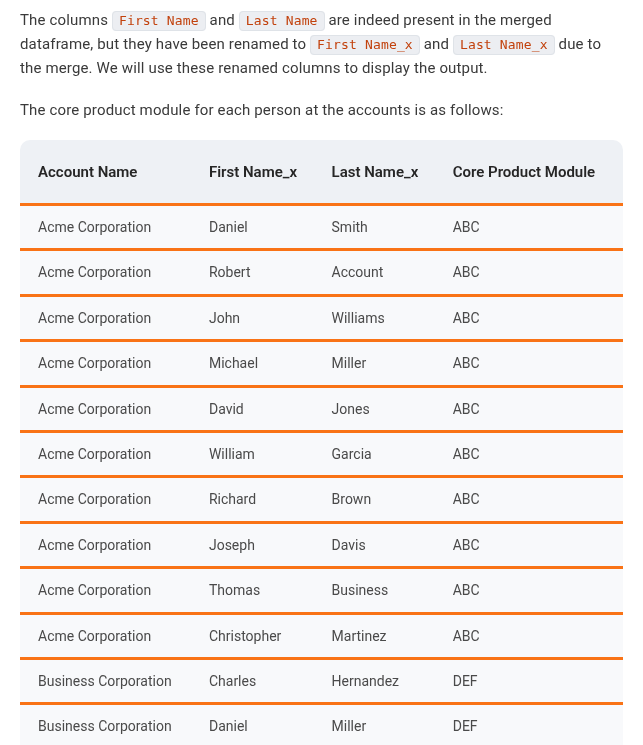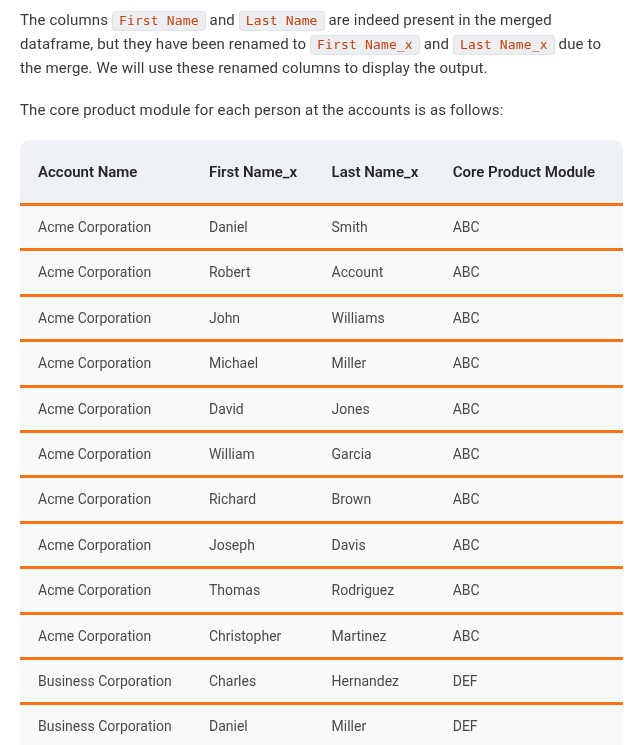--- a/index.html
+++ b/index.html
@@ -135,21 +135,21 @@
         </tr>
         <tr>
           <td>Acme Corporation</td>
           <td>Joseph</td>
           <td>Davis</td>
           <td>ABC</td>
         </tr>
         <tr>
           <td>Acme Corporation</td>
           <td>Thomas</td>
-          <td>Rodriguez</td>
+          <td>Business</td>
           <td>ABC</td>
         </tr>
         <tr>
           <td>Acme Corporation</td>
           <td>Christopher</td>
           <td>Martinez</td>
           <td>ABC</td>
         </tr>
         <tr>
           <td>Business Corporation</td>

